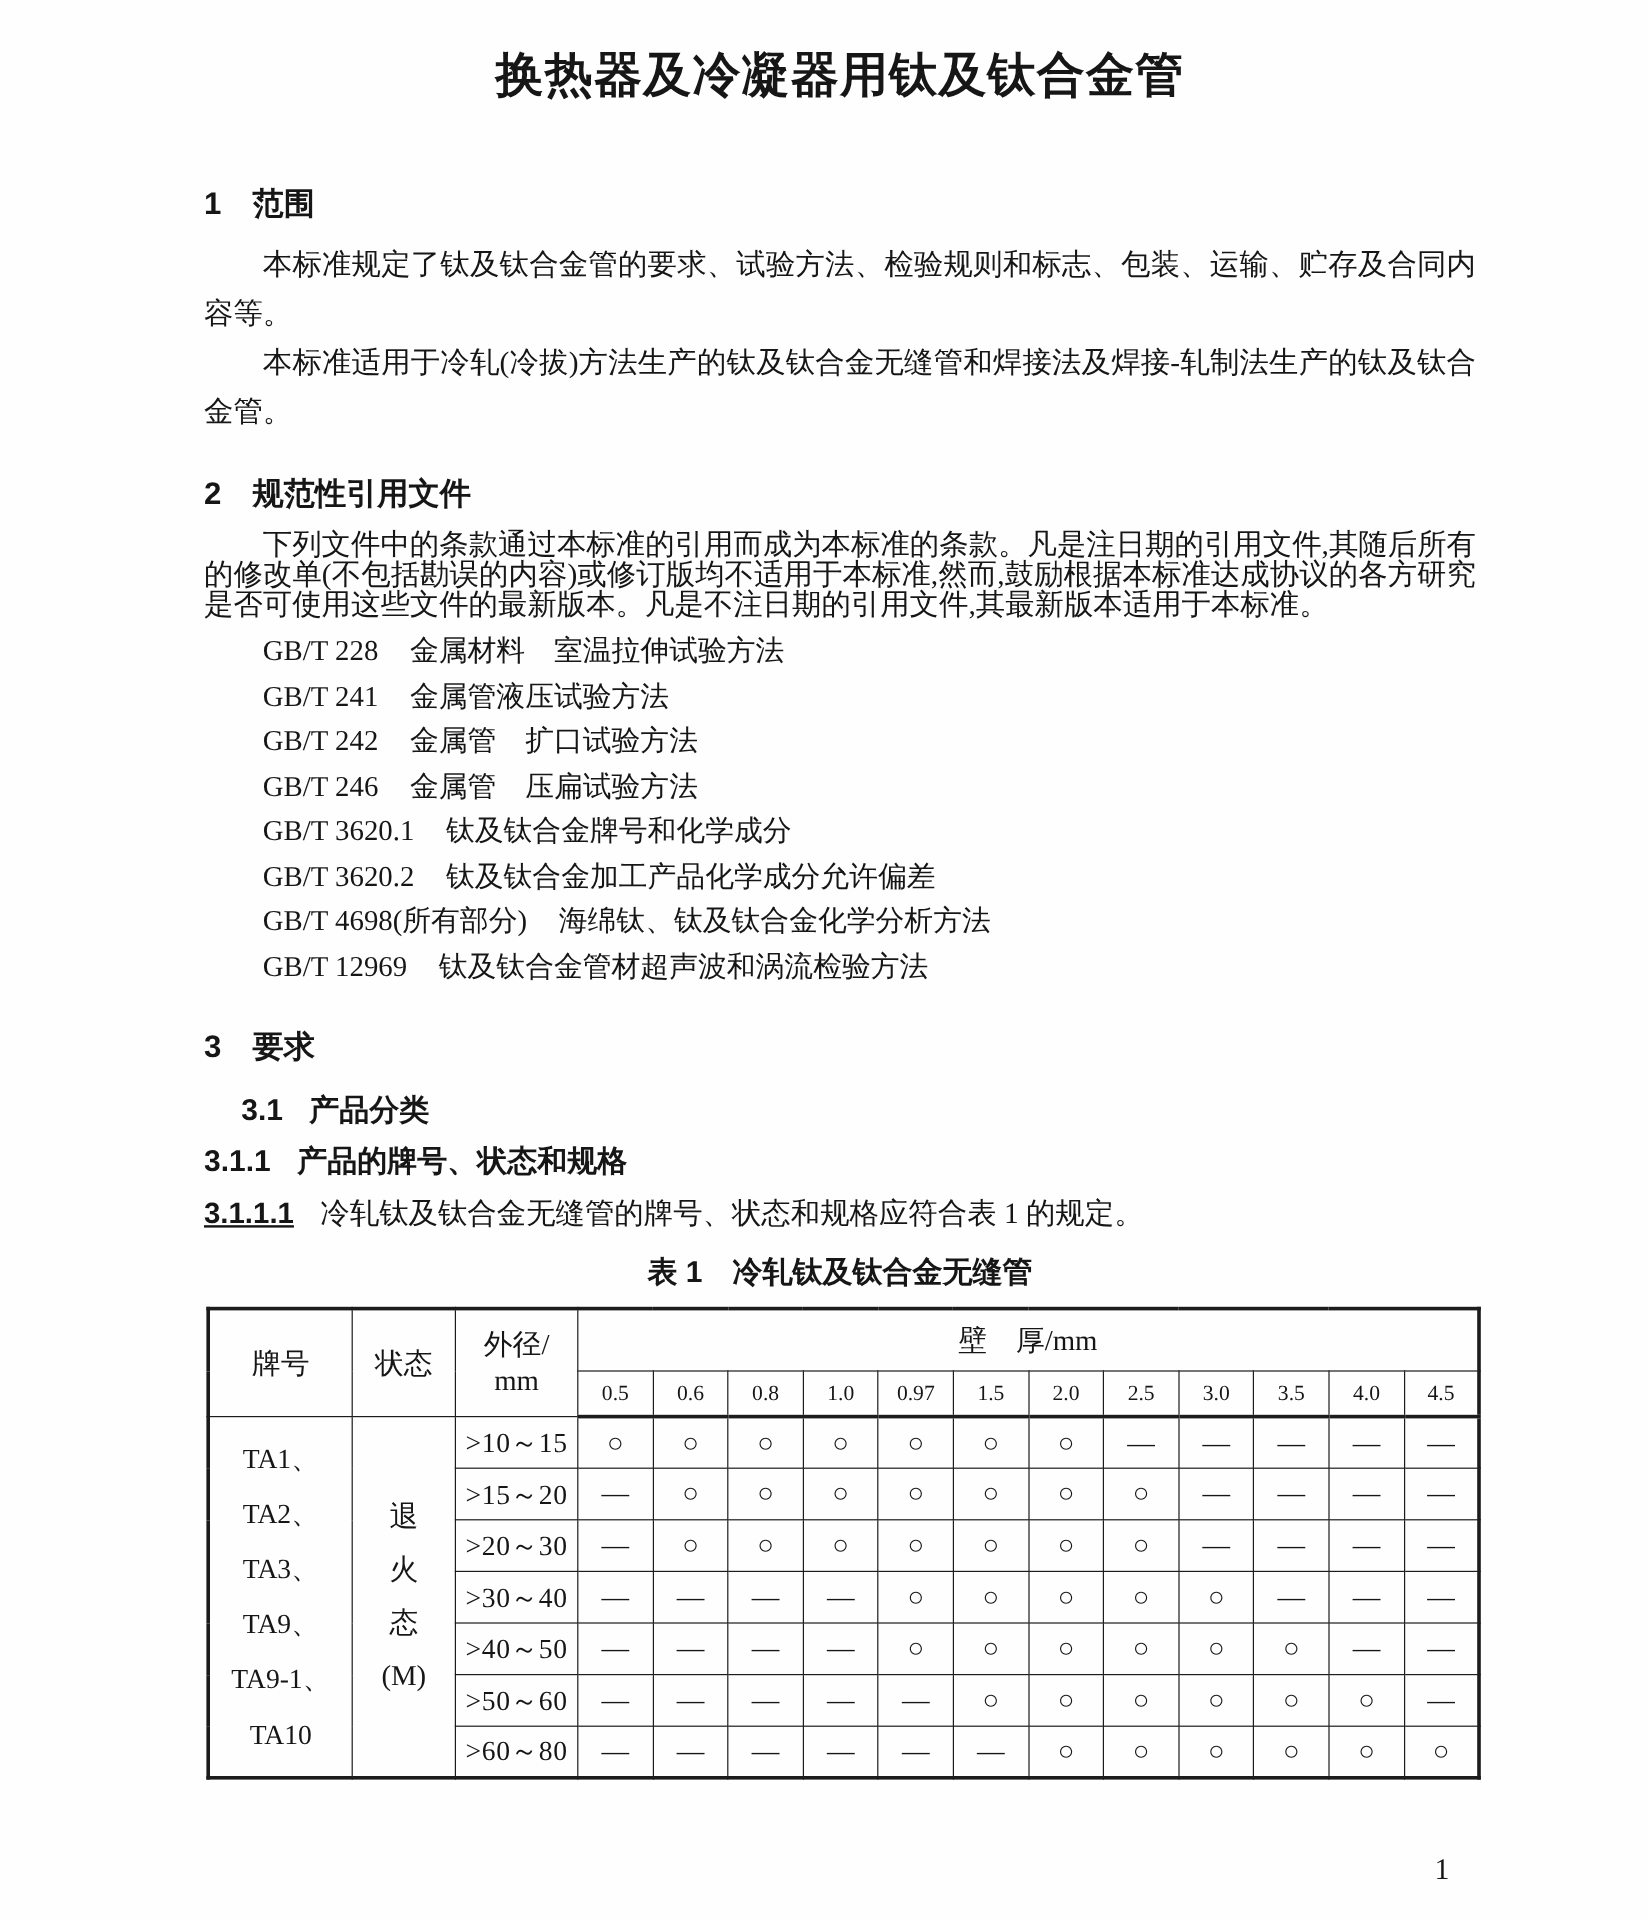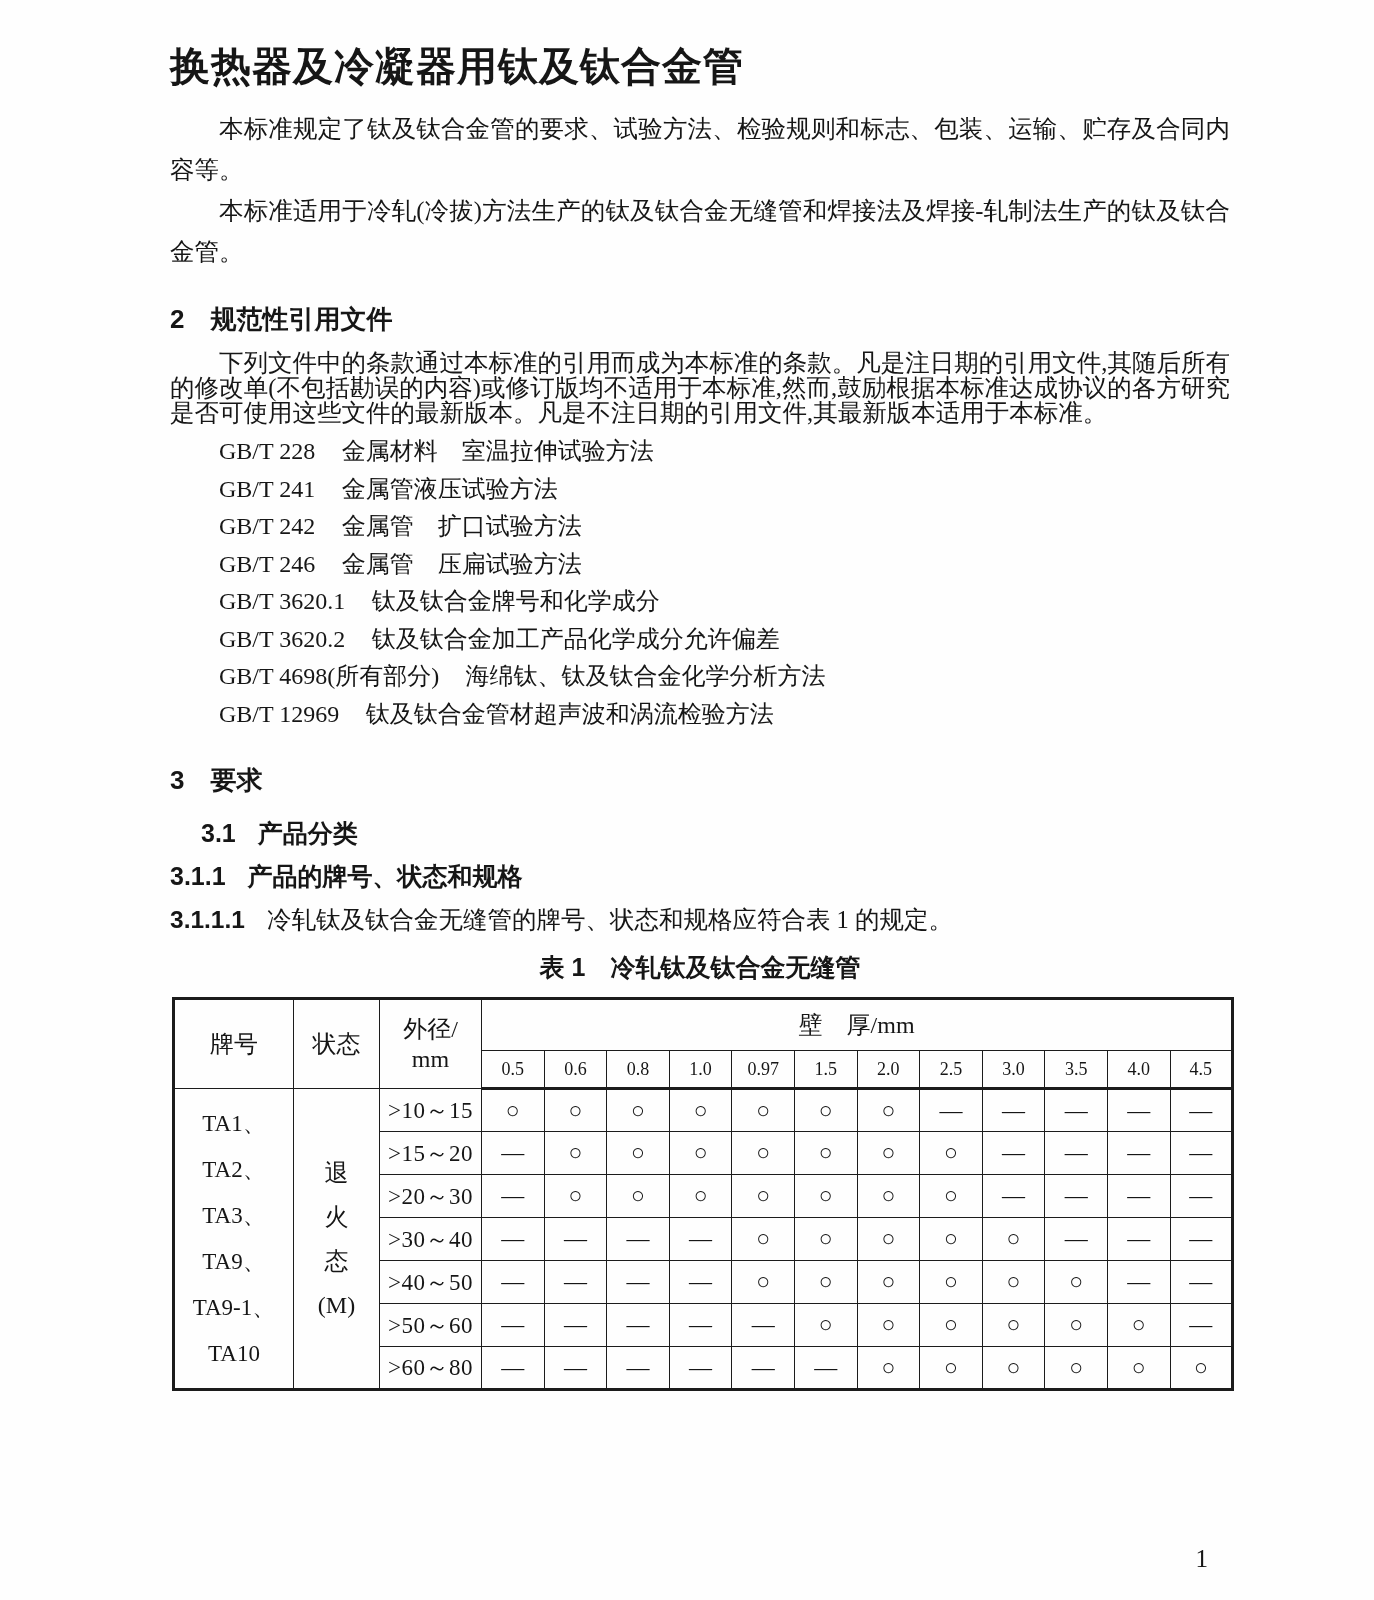--- a/index.html
+++ b/index.html
@@ -9,22 +9,22 @@
     background: #fefefe;
     color: #161616;
     font-family: "Liberation Serif", "DejaVu Serif", serif;
     position: relative;
     overflow: hidden;
     margin: 0 auto;
   }
   .content { padding: 26px 144px 0 170px; }
 
   .doc-title {
-    text-align: left;
-    font-family: Liberation Serif, serif;
+    text-align: center;
+    font-family: Liberation Mono, monospace;
     font-weight: bold;
     font-size: 40px;
     line-height: 54px;
     margin-top: 14px;
     letter-spacing: 1px;
   }
 
   .h-sec {
     font-family: "Liberation Sans", "DejaVu Sans", sans-serif;
     font-weight: bold;
@@ -57,20 +57,21 @@
   }
   .sub-h .num { margin-right: 22px; }
   #h-31  { margin-top: 20px; margin-left: 31px; }
   #h-311 { margin-top: 10px; }
 
   .clause { margin-top: 10px; font-size: 24.5px; line-height: 34px; }
   .clause .num {
     font-family: "Liberation Sans", "DejaVu Sans", sans-serif;
     font-weight: bold;
     margin-right: 22px;
+    text-decoration: underline;
   }
 
   .tbl-caption {
     text-align: center;
     font-family: "Liberation Sans", "DejaVu Sans", sans-serif;
     font-weight: bold;
     font-size: 25px;
     margin-top: 14px;
   }
 
@@ -106,20 +107,23 @@
   }
 </style>
 </head>
 <body>
 
 <div class="page">
   <div class="content">
 
     <h1 class="doc-title">换热器及冷凝器用钛及钛合金管</h1>
 
+    <div class="h-sec" id="h-scope">
+      <span class="num">1</span><span>范围</span>
+    </div>
     <div class="paras">
       <p class="para">本标准规定了钛及钛合金管的要求、试验方法、检验规则和标志、包装、运输、贮存及合同内容等。</p>
       <p class="para">本标准适用于冷轧(冷拔)方法生产的钛及钛合金无缝管和焊接法及焊接-轧制法生产的钛及钛合金管。</p>
     </div>
 
     <div class="h-sec" id="h-refs">
       <span class="num">2</span><span>规范性引用文件</span>
     </div>
     <p class="para" id="s2-para">下列文件中的条款通过本标准的引用而成为本标准的条款。凡是注日期的引用文件,其随后所有的修改单(不包括勘误的内容)或修订版均不适用于本标准,然而,鼓励根据本标准达成协议的各方研究是否可使用这些文件的最新版本。凡是不注日期的引用文件,其最新版本适用于本标准。</p>
 

